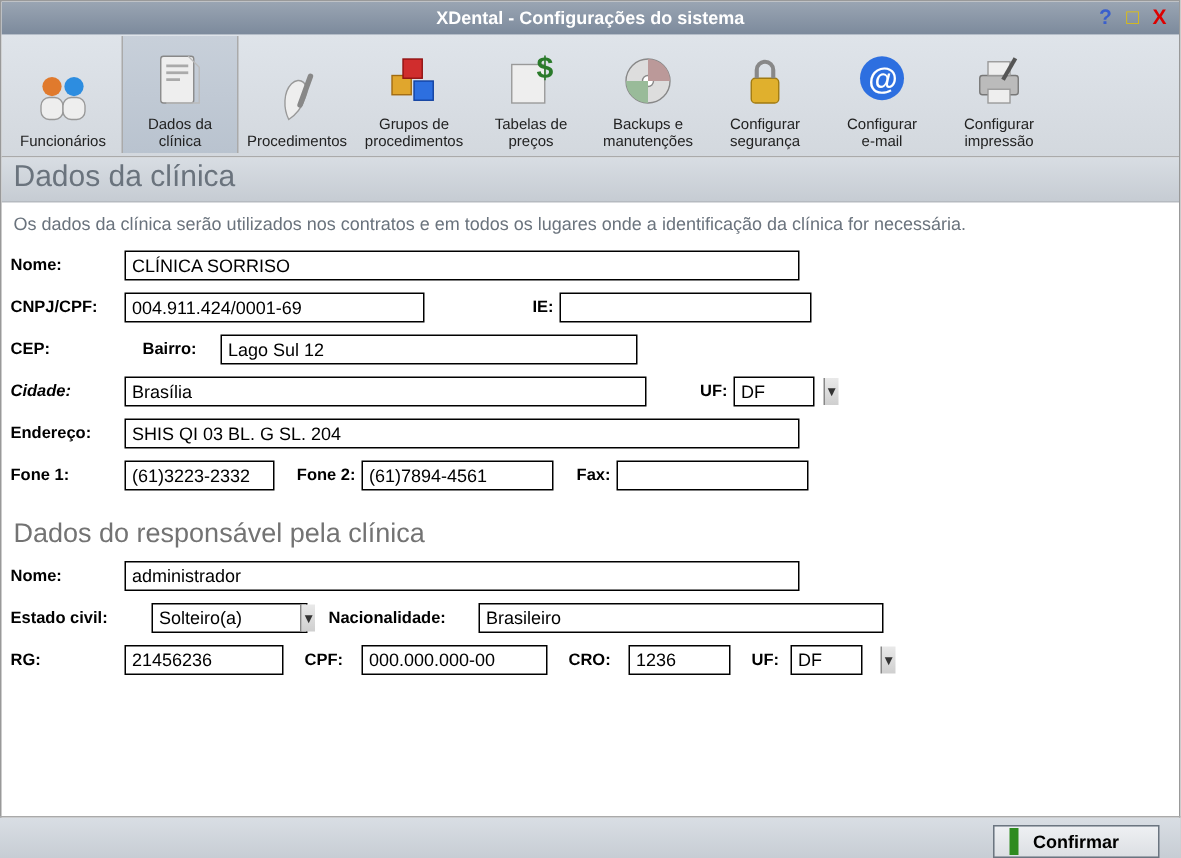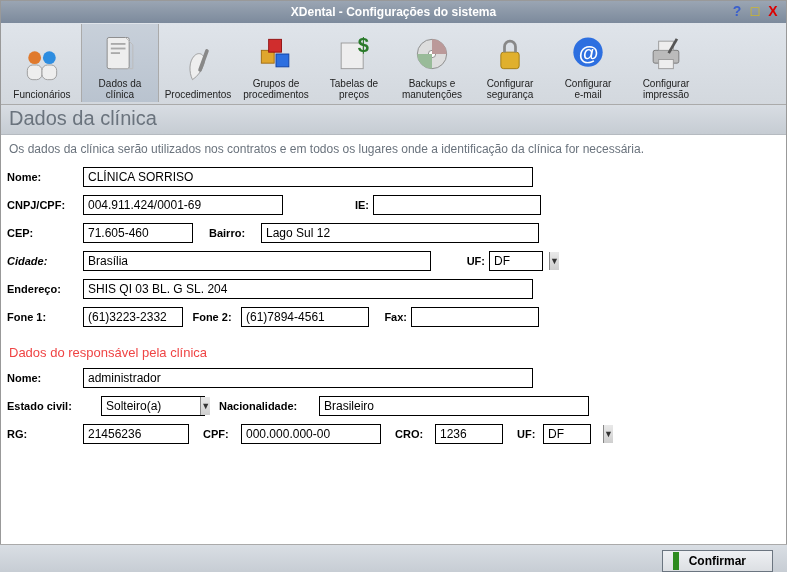--- a/index.html
+++ b/index.html
@@ -103,21 +103,21 @@
   }
   .w-nome   { width: 72px; }
   .w-cnpj   { width: 72px; }
   .w-cep    { width: 72px; }
   .w-bairro { width: 48px; text-align:left; }
   .w-cidade { width: 72px; font-style: italic; }
   .w-end    { width: 72px; }
   .w-fone   { width: 72px; }
   .w-uf     { width: 26px; text-align:right; }
   .w-ie     { width: 20px; text-align:right; }
-  .w-fone2  { width: 50px; text-align:center; }
+  .w-fone2  { width: 50px; text-align:right; }
   .w-fax    { width: 34px; text-align:right; }
   .w-resp-nome { width:72px; }
   .w-estado { width: 90px; }
   .w-nacio  { width: 96px; }
   .w-rg     { width: 72px; }
   .w-cpf    { width: 34px; text-align:left; }
   .w-cro    { width: 36px; text-align:left; }
   .w-uf2    { width: 22px; text-align:left; }
 
   input.txt, .select {
@@ -134,22 +134,22 @@
   }
   .select-btn {
     width:18px; height:18px;
     background: linear-gradient(#e9e9e9,#cfcfcf);
     border-left:1px solid #888;
     display:flex; align-items:center; justify-content:center;
     font-size:9px; color:#333;
   }
 
   .subheading {
-    color:#ef4444;
-    font-size:13px;
+    color:#737373;
+    font-size:18px;
     padding: 10px 2px 8px 2px;
   }
 
   .footer {
     position:absolute;
     bottom:0; left:0; right:0;
     height:28px;
     background: linear-gradient(#d9dee4,#c7cdd4);
     border-top:1px solid #aaa;
     display:flex;
@@ -299,21 +299,20 @@
   <div class="row">
     <span class="lbl w-cnpj">CNPJ/CPF:</span>
     <input class="txt" style="width: 200px;" value="004.911.424/0001-69">
     <span style="width:58px"></span>
     <span class="lbl w-ie">IE:</span>
     <input class="txt" style="width: 168px;" value="">
   </div>
 
   <div class="row">
     <span class="lbl w-cep">CEP:</span>
-    <input class="txt" style="width: 110px;" value="71.605-460">
     <span style="width:8px"></span>
     <span class="lbl w-bairro">Bairro:</span>
     <input class="txt" style="width: 278px;" value="Lago Sul 12">
   </div>
 
   <div class="row">
     <span class="lbl w-cidade">Cidade:</span>
     <input class="txt" style="width: 348px;" value="Brasília">
     <span style="width:20px"></span>
     <span class="lbl w-uf">UF:</span>
@@ -353,21 +352,21 @@
     <span style="width:6px"></span>
     <span class="lbl w-nacio">Nacionalidade:</span>
     <input class="txt" style="width: 270px;" value="Brasileiro">
   </div>
 
   <div class="row">
     <span class="lbl w-rg">RG:</span>
     <input class="txt" style="width: 106px;" value="21456236">
     <span style="width:6px"></span>
     <span class="lbl w-cpf">CPF:</span>
-    <input class="txt" style="width: 140px;" value="000.000.000-00">
+    <input class="txt" style="width: 124px;" value="000.000.000-00">
     <span style="width:6px"></span>
     <span class="lbl w-cro">CRO:</span>
     <input class="txt" style="width: 68px;" value="1236">
     <span style="width:6px"></span>
     <span class="lbl w-uf2">UF:</span>
     <div class="select" style="width:48px">
       <span>DF</span>
       <div class="select-btn">▼</div>
     </div>
   </div>

